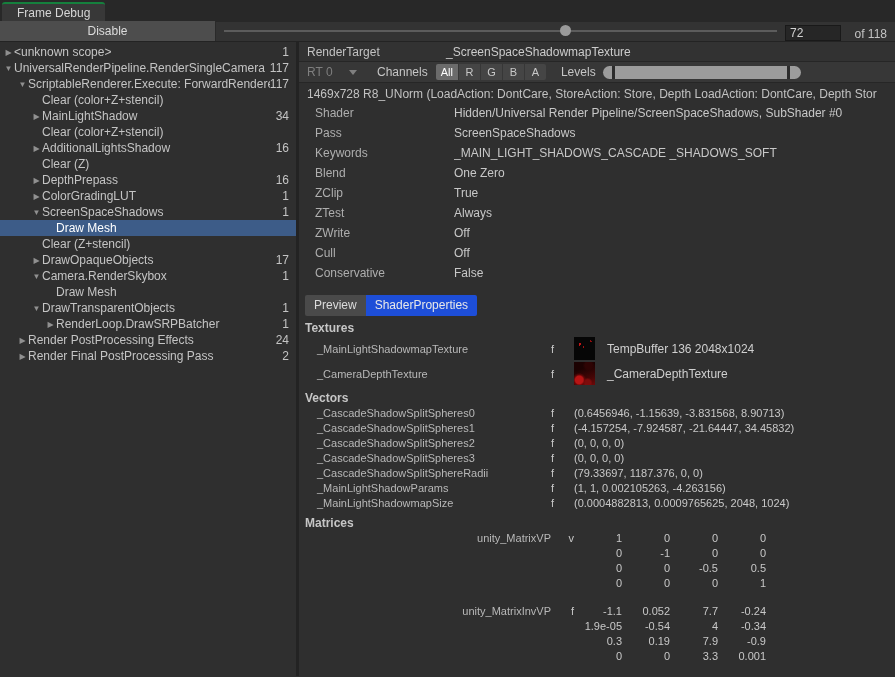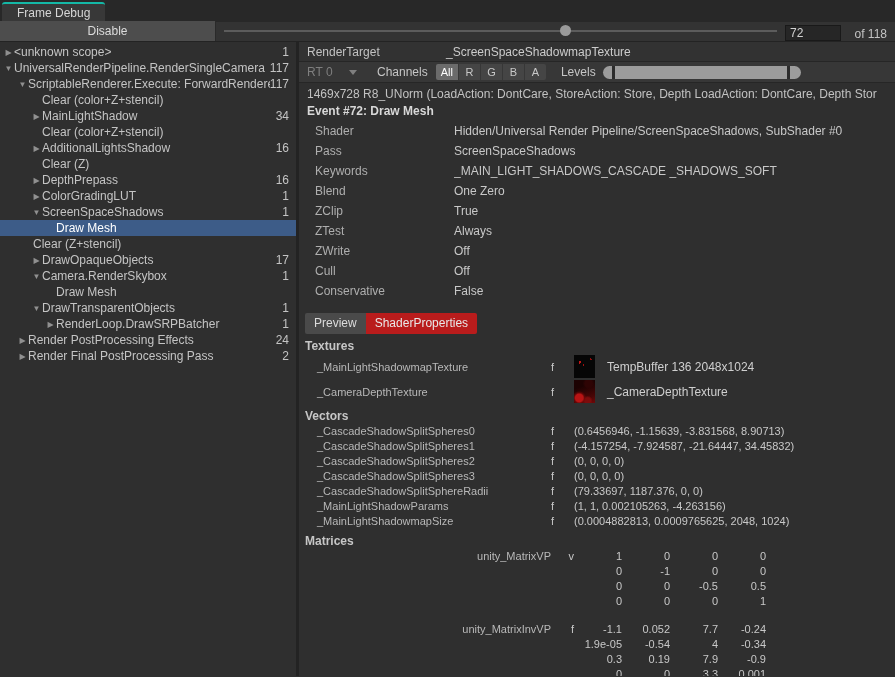--- a/index.html
+++ b/index.html
@@ -8,21 +8,21 @@
     background:#2f2f2f;
     font-family:"Liberation Sans", sans-serif;
     font-size:12px;
     color:#c4c4c4;
     -webkit-font-smoothing:antialiased;
   }
   
   .tabbar { height:22px; background:#282828; display:flex; align-items:flex-end; }
   .doc-tab {
     height:20px; margin-left:2px; padding:0 15px;
-    background:#383838; border-top:2px solid #14b8a6;
+    background:#383838; border-top:2px solid #15803d;
     border-radius:3px 3px 0 0;
     display:flex; align-items:center; color:#d6d6d6;
   }
   
   .toolbar { height:20px; background:#333333; display:flex; align-items:flex-end; border-bottom:1px solid #232323; }
   .btn-disable { width:216px; height:20px; background:#4d4d4d; border-right:1px solid #2a2a2a;
     text-align:center; line-height:20px; color:#dcdcdc; cursor:default; }
   .dd-editor { width:187px; height:20px; background:#3e3e3e; border-right:1px solid #2a2a2a;
     position:relative; padding-left:8px; line-height:20px; color:#cccccc; }
   .caret { position:absolute; right:7px; top:8px; width:0; height:0;
@@ -62,21 +62,21 @@
     background:linear-gradient(90deg,#9c9c9c 0 4.5%,#2c2c2c 4.5% 6%,#9c9c9c 6% 93%,#2c2c2c 93% 94.5%,#9c9c9c 94.5% 100%); }
   .info-line { padding:4px 0 2px 8px; white-space:nowrap; overflow:hidden; color:#c2c2c2; }
   .event-line { padding:1px 0 3px 8px; font-weight:bold; color:#d8d8d8; }
   .prop-row { height:20px; display:flex;margin-left:8px; }
   .prop-label { width:147px; flex:none; padding-left:8px; line-height:20px; color:#aeaeae; }
   .prop-value { flex:1; line-height:20px; color:#c8c8c8; white-space:nowrap; overflow:hidden; }
   .ptabs { display:flex; margin:12px 0 0 6px; }
   .ptab { height:21px; padding:0 9px; line-height:21px; background:#4a4a4a; color:#dcdcdc; cursor:default; }
   .ptab:first-child { border-radius:2px 0 0 2px; }
   .ptab:last-child { border-radius:0 2px 2px 0; }
-  .ptab.active { background:#b91c1c; color:#e8e8e8; }
+  .ptab.active { background:#1d4ed8; color:#e8e8e8; }
   .section-h { font-weight:bold; color:#c6c6c6; padding:5px 0 2px 6px; height:20px; }
   .trow { display:flex; align-items:center; height:25px; font-size:11px; }
   .trow .name, .vrow .name, .mrow .name { width:252px; flex:none; padding-left:18px;
     color:#b8b8b8; white-space:nowrap; overflow:hidden; }
   .trow .type, .vrow .type, .mrow .type { width:23px; flex:none; color:#c8c8c8; }
   .thumb { width:21px; height:23px; flex:none; margin-right:12px; background:#000; }
   .thumb.shadowmap {
     background:
       radial-gradient(circle 2px at 28% 32%, #c21616 60%, transparent 62%),
       radial-gradient(circle 1.5px at 45% 42%, #a01010 60%, transparent 62%),
@@ -168,21 +168,21 @@
       <div class="tree-row" style="padding-left: 31px;">
         <span class="arrow">▼</span>
         <span class="tlabel">ScreenSpaceShadows</span>
         <span class="tcount">1</span>
       </div>
       <div class="tree-row selected" style="padding-left: 45px;">
         <span class="arrow"></span>
         <span class="tlabel">Draw Mesh</span>
         <span class="tcount"></span>
       </div>
-      <div class="tree-row" style="padding-left: 22px; align-items: center;">
+      <div class="tree-row" style="padding-left: 31px; align-items: center;">
         <span class="arrow"></span>
         <span class="tlabel">Clear (Z+stencil)</span>
         <span class="tcount"></span>
       </div>
       <div class="tree-row" style="padding-left: 31px;">
         <span class="arrow">▶</span>
         <span class="tlabel">DrawOpaqueObjects</span>
         <span class="tcount">17</span>
       </div>
       <div class="tree-row" style="padding-left: 31px;">
@@ -234,21 +234,20 @@
           <div class="chan-btn">R</div>
           <div class="chan-btn">G</div>
           <div class="chan-btn">B</div>
           <div class="chan-btn">A</div>
         </div>
       <div class="levels-label">Levels</div>
       <div class="levels-slider"></div>
     </div>
 
     <div class="info-line">1469x728 R8_UNorm (LoadAction: DontCare, StoreAction: Store, Depth LoadAction: DontCare, Depth Stor</div>
-    <div class="event-line">Event #72: Draw Mesh</div>
 
     <div id="props-container">
         <div class="prop-row">
           <div class="prop-label">Shader</div>
           <div class="prop-value">Hidden/Universal Render Pipeline/ScreenSpaceShadows, SubShader #0</div>
         </div>
         <div class="prop-row">
           <div class="prop-label">Pass</div>
           <div class="prop-value">ScreenSpaceShadows</div>
         </div>

